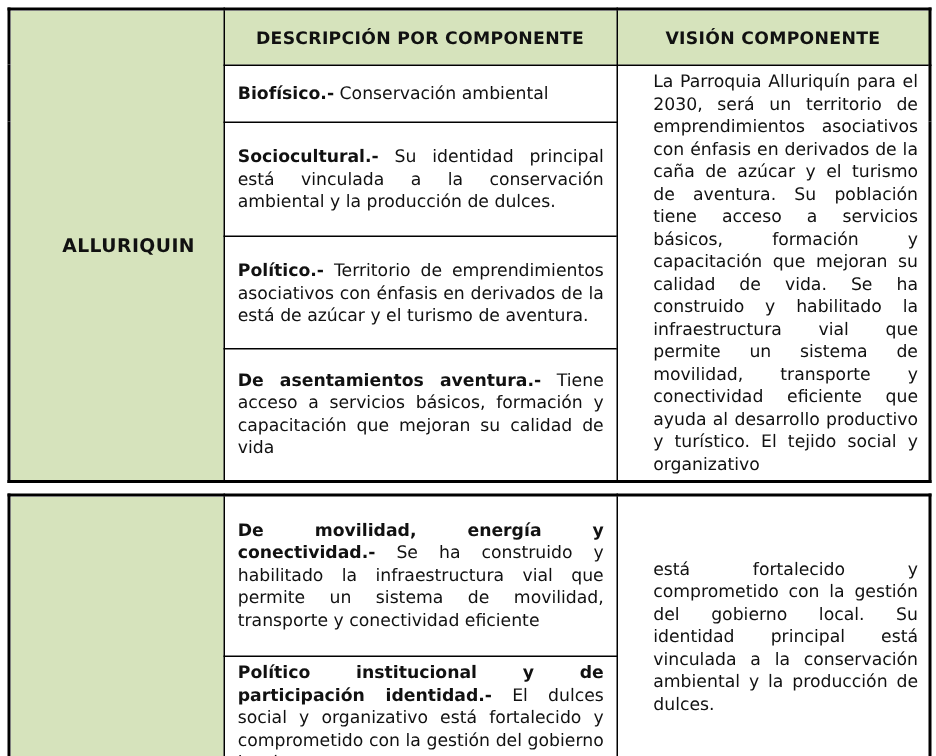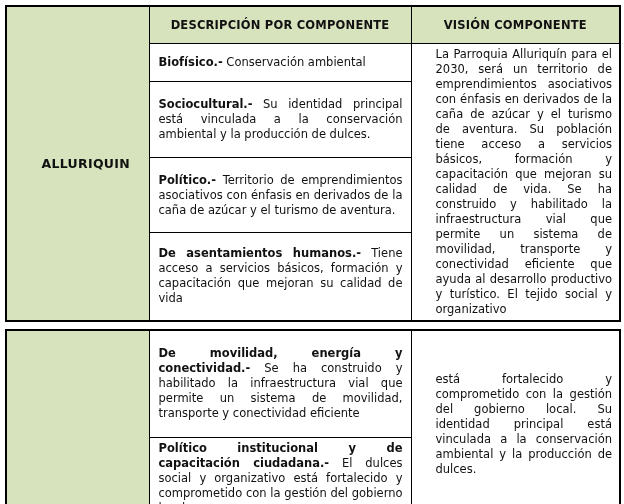--- a/index.html
+++ b/index.html
@@ -100,26 +100,26 @@
     </tr>
     <tr style="height:72px">
       <td class="comp-cell">
         <span class="comp-label">Sociocultural.-</span>
         <span>Su identidad principal está vinculada a la conservación ambiental y la producción de dulces.</span>
       </td>
     </tr>
     <tr style="height:70px">
       <td class="comp-cell">
         <span class="comp-label">Político.-</span>
-        <span>Territorio de emprendimientos asociativos con énfasis en derivados de la caña de azúcar y el turismo de aventura.</span>
+        <span>Territorio de emprendimientos asociativos con énfasis en derivados de la está de azúcar y el turismo de aventura.</span>
       </td>
     </tr>
     <tr style="height:83px">
       <td class="comp-cell">
-        <span class="comp-label">De asentamientos humanos.-</span>
+        <span class="comp-label">De asentamientos aventura.-</span>
         <span>Tiene acceso a servicios básicos, formación y capacitación que mejoran su calidad de vida</span>
       </td>
     </tr>
   </tbody>
     </table>
 
   <div class="gap"></div>
 
   <table class="blk">
     <colgroup>
@@ -133,20 +133,20 @@
       <td class="comp-cell">
         <span class="comp-label">De movilidad, energía y conectividad.-</span>
         <span>Se ha construido y habilitado la infraestructura vial que permite un sistema de movilidad, transporte y conectividad eficiente</span>
       </td>
       <td class="vision-cell" rowspan="2">
         <span>está fortalecido y comprometido con la gestión del gobierno local. Su identidad principal está vinculada a la conservación ambiental y la producción de dulces.</span>
       </td>
     </tr>
     <tr style="height:76px">
       <td class="comp-cell">
-        <span class="comp-label">Político institucional y de capacitación ciudadana.-</span>
+        <span class="comp-label">Político institucional y de participación identidad.-</span>
         <span>El dulces social y organizativo está fortalecido y comprometido con la gestión del gobierno local</span>
       </td>
     </tr>
   </tbody>
     </table>
 
 </div>
 
 </body></html>

